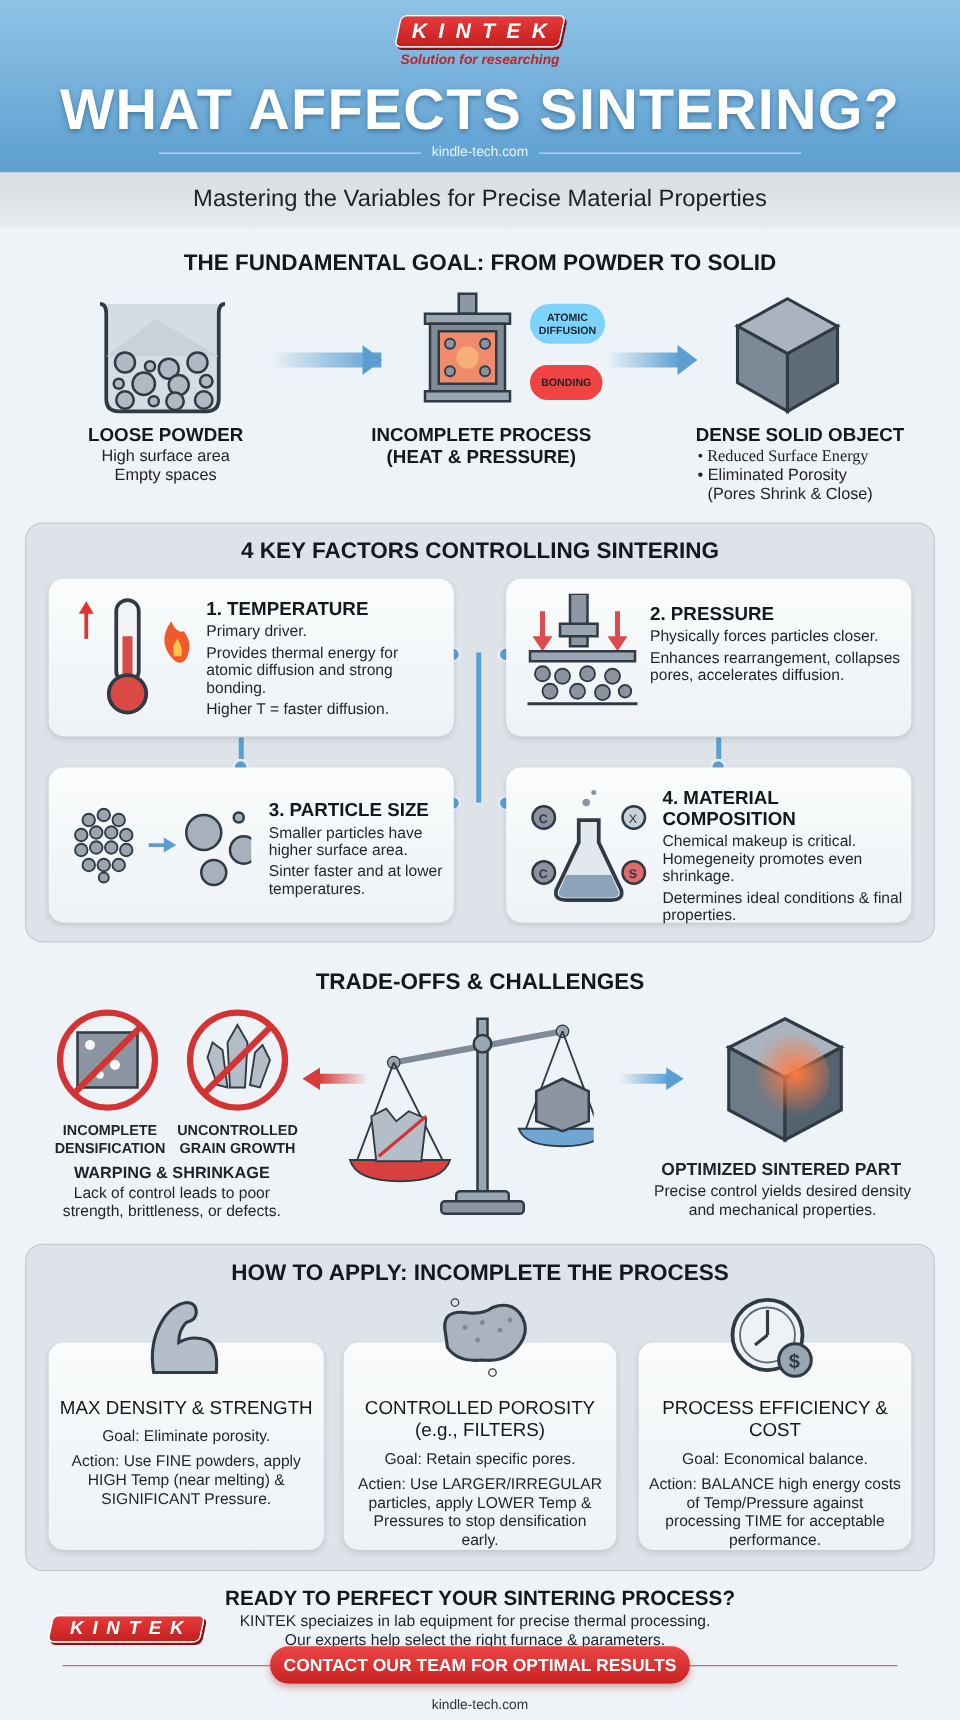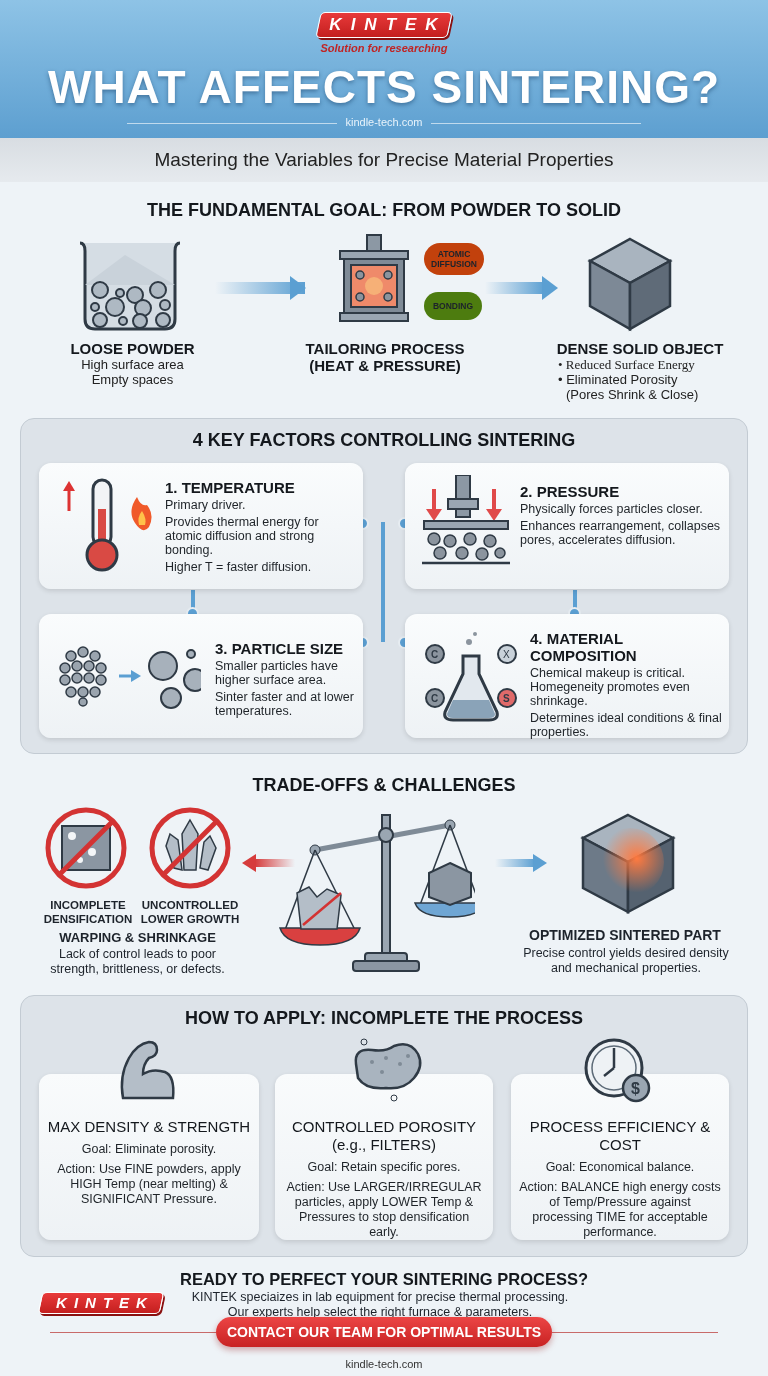--- a/index.html
+++ b/index.html
@@ -73,38 +73,38 @@
   <rect x="31" y="32" width="46" height="42" fill="#ef8a6a" stroke="#2f3a45" stroke-width="2"></rect>
   <circle cx="54" cy="53" r="9" fill="#f6b077"></circle>
   <g fill="#8b949e" stroke="#2f3a45" stroke-width="1.5">
       <circle cx="40" cy="42" r="4"></circle>
       <circle cx="68" cy="42" r="4"></circle>
       <circle cx="40" cy="64" r="4"></circle>
       <circle cx="68" cy="64" r="4"></circle>
     </g>
   <rect x="20" y="80" width="68" height="8" fill="#9aa6b2" stroke="#2f3a45" stroke-width="2"></rect>
 </svg>
-<div class="abs" style="left:424px;top:243px;width:60px;height:32px;border-radius:16px;background:#c2410c;font-size:8.5px;font-weight:bold;text-align:center;padding-top:6px;line-height:10px;">ATOMIC DIFFUSION</div>
-<div class="abs" style="left:424px;top:292px;width:58px;height:28px;border-radius:14px;background:#4d7c0f;font-size:8.5px;font-weight:bold;text-align:center;line-height:28px;">BONDING</div>
+<div class="abs" style="left:424px;top:243px;width:60px;height:32px;border-radius:16px;background:#7dd3fc;font-size:8.5px;font-weight:bold;text-align:center;padding-top:6px;line-height:10px;">ATOMIC DIFFUSION</div>
+<div class="abs" style="left:424px;top:292px;width:58px;height:28px;border-radius:14px;background:#ef4444;font-size:8.5px;font-weight:bold;text-align:center;line-height:28px;">BONDING</div>
 <div class="abs" style="left:485px;top:282px;width:60px;height:12px;background:linear-gradient(90deg,rgba(91,159,210,0),#5b9fd2);"></div>
 <div class="abs" style="left:542px;top:276px;width:0;height:0;border-left:16px solid #5b9fd2;border-top:12px solid transparent;border-bottom:12px solid transparent;"></div>
 
 <svg class="abs" style="left:585px;top:236px;" width="90" height="98">
   <polygon points="45,3 85,25 45,47 5,25" fill="#a9b4bf" stroke="#2f3a45" stroke-width="2.5"></polygon>
   <polygon points="5,25 45,47 45,93 5,70" fill="#7d8996" stroke="#2f3a45" stroke-width="2.5"></polygon>
   <polygon points="85,25 45,47 45,93 85,70" fill="#5f6b78" stroke="#2f3a45" stroke-width="2.5"></polygon>
 </svg>
 
 <div class="abs" style="left:40px;top:340px;width:185px;">
   <div class="lbl-h">LOOSE POWDER</div>
   <div class="lbl-s">High surface area</div>
   <div class="lbl-s">Empty spaces</div>
 </div>
 <div class="abs" style="left:290px;top:340px;width:190px;">
-  <div class="lbl-h">TAILORING PROCESS</div>
+  <div class="lbl-h">INCOMPLETE PROCESS</div>
   <div class="lbl-h">(HEAT &amp; PRESSURE)</div>
 </div>
 <div class="abs" style="left:540px;top:340px;width:200px;">
   <div class="lbl-h">DENSE SOLID OBJECT</div>
   <div class="lbl-s" style="text-align:left;padding-left:18px;font-family:Liberation Serif, serif;">• <span>Reduced Surface Energy</span></div>
   <div class="lbl-s" style="text-align:left;padding-left:18px;">• <span>Eliminated Porosity</span></div>
   <div class="lbl-s" style="text-align:left;padding-left:26px;">(Pores Shrink &amp; Close)</div>
 </div>
 
 <div class="panel" style="left:20px;top:418px;width:728px;height:336px;"></div>
@@ -238,21 +238,21 @@
 <svg class="abs" style="left:148px;top:806px;" width="84" height="84">
   <g fill="#b4bec8" stroke="#2f3a45" stroke-width="1.5">
     <polygon points="42,14 50,28 48,64 36,64 34,28"></polygon>
       <polygon points="22,28 30,34 34,64 26,62 18,40"></polygon>
       <polygon points="62,30 68,42 60,64 52,62 56,36"></polygon>
   </g>
   <circle cx="42" cy="42" r="38" fill="none" stroke="#d33333" stroke-width="5"></circle>
   <line x1="15" y1="69" x2="69" y2="15" stroke="#d33333" stroke-width="5"></line>
 </svg>
 <div class="abs" style="left:38px;top:898px;width:100px;font-size:11.5px;font-weight:bold;text-align:center;line-height:14px;">INCOMPLETE DENSIFICATION</div>
-<div class="abs" style="left:140px;top:898px;width:100px;font-size:11.5px;font-weight:bold;text-align:center;line-height:14px;">UNCONTROLLED LOWER GROWTH</div>
+<div class="abs" style="left:140px;top:898px;width:100px;font-size:11.5px;font-weight:bold;text-align:center;line-height:14px;">UNCONTROLLED GRAIN GROWTH</div>
 <div class="abs" style="left:30px;top:930px;width:215px;font-size:13px;font-weight:bold;text-align:center;">WARPING &amp; SHRINKAGE</div>
 <div class="abs" style="left:40px;top:947px;width:195px;font-size:12.5px;text-align:center;line-height:15px;">Lack of control leads to poor strength, brittleness, or defects.</div>
 
 <div class="abs" style="left:255px;top:859px;width:40px;height:8px;background:linear-gradient(270deg,rgba(214,60,60,0),#d63c3c);"></div>
 <div class="abs" style="left:242px;top:854px;width:0;height:0;border-right:14px solid #d63c3c;border-top:9px solid transparent;border-bottom:9px solid transparent;"></div>
 
 <svg class="abs" style="left:275px;top:805px;" width="200" height="170">
   <rect x="107" y="10" width="8" height="140" fill="#9aa6b2" stroke="#2f3a45" stroke-width="2"></rect>
   <line x1="40" y1="45" x2="175" y2="20" stroke="#7f8b97" stroke-width="5"></line>
   <circle cx="111" cy="30" r="7" fill="#9aa6b2" stroke="#2f3a45" stroke-width="2"></circle>

